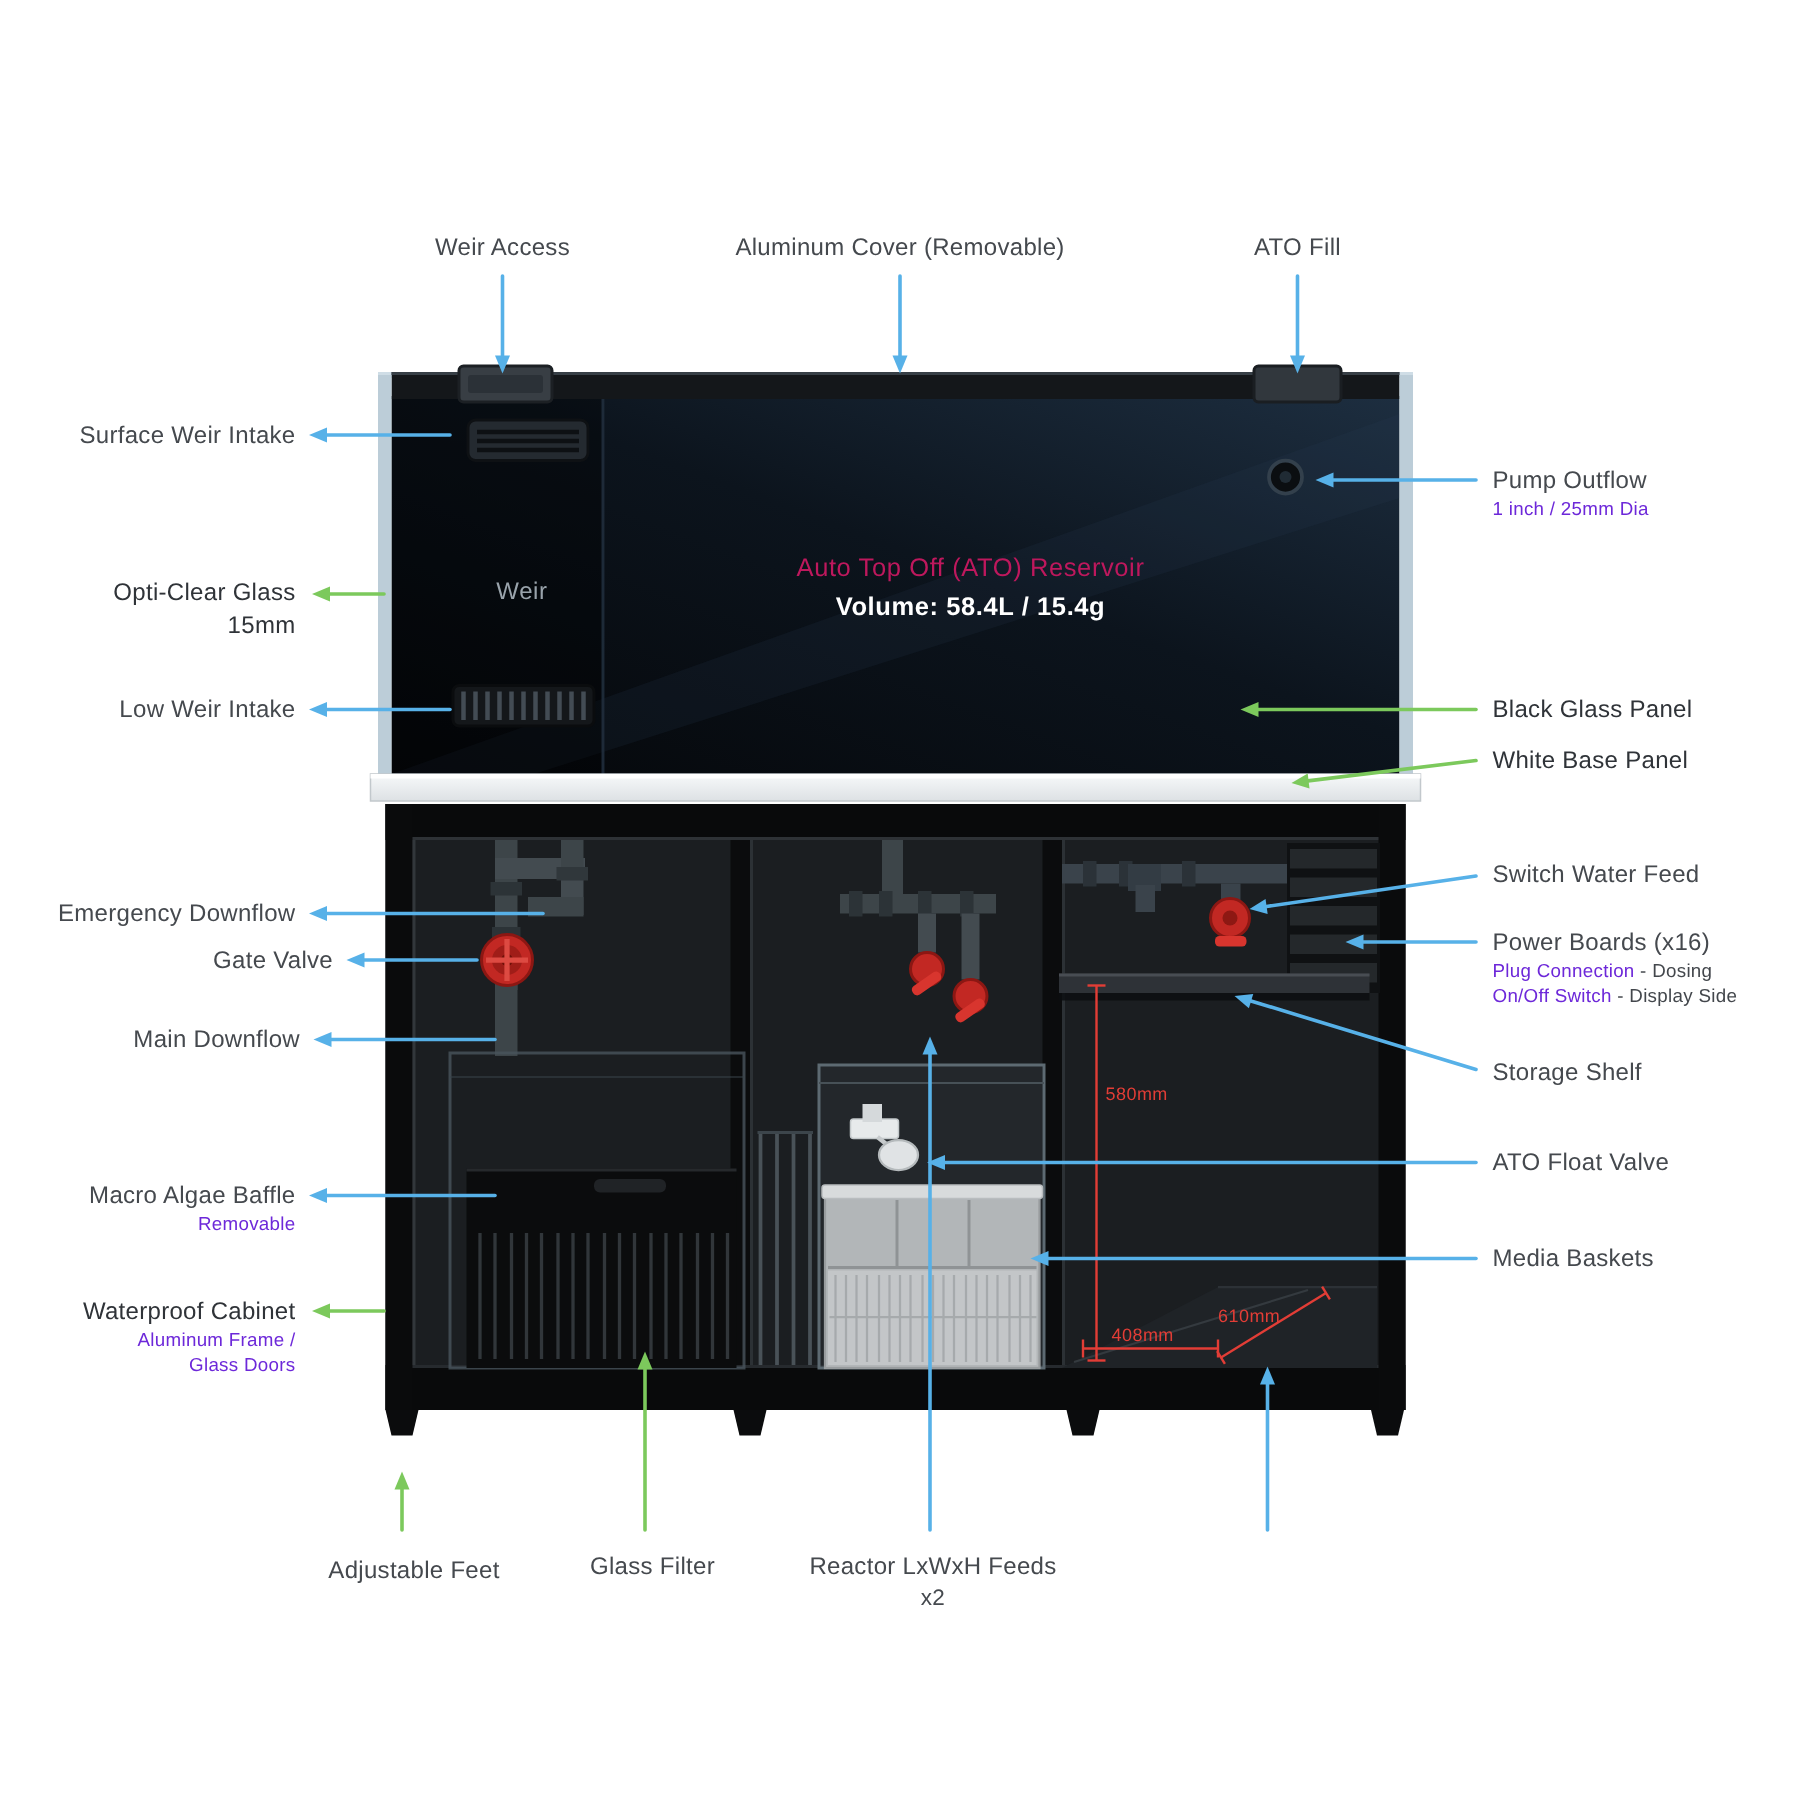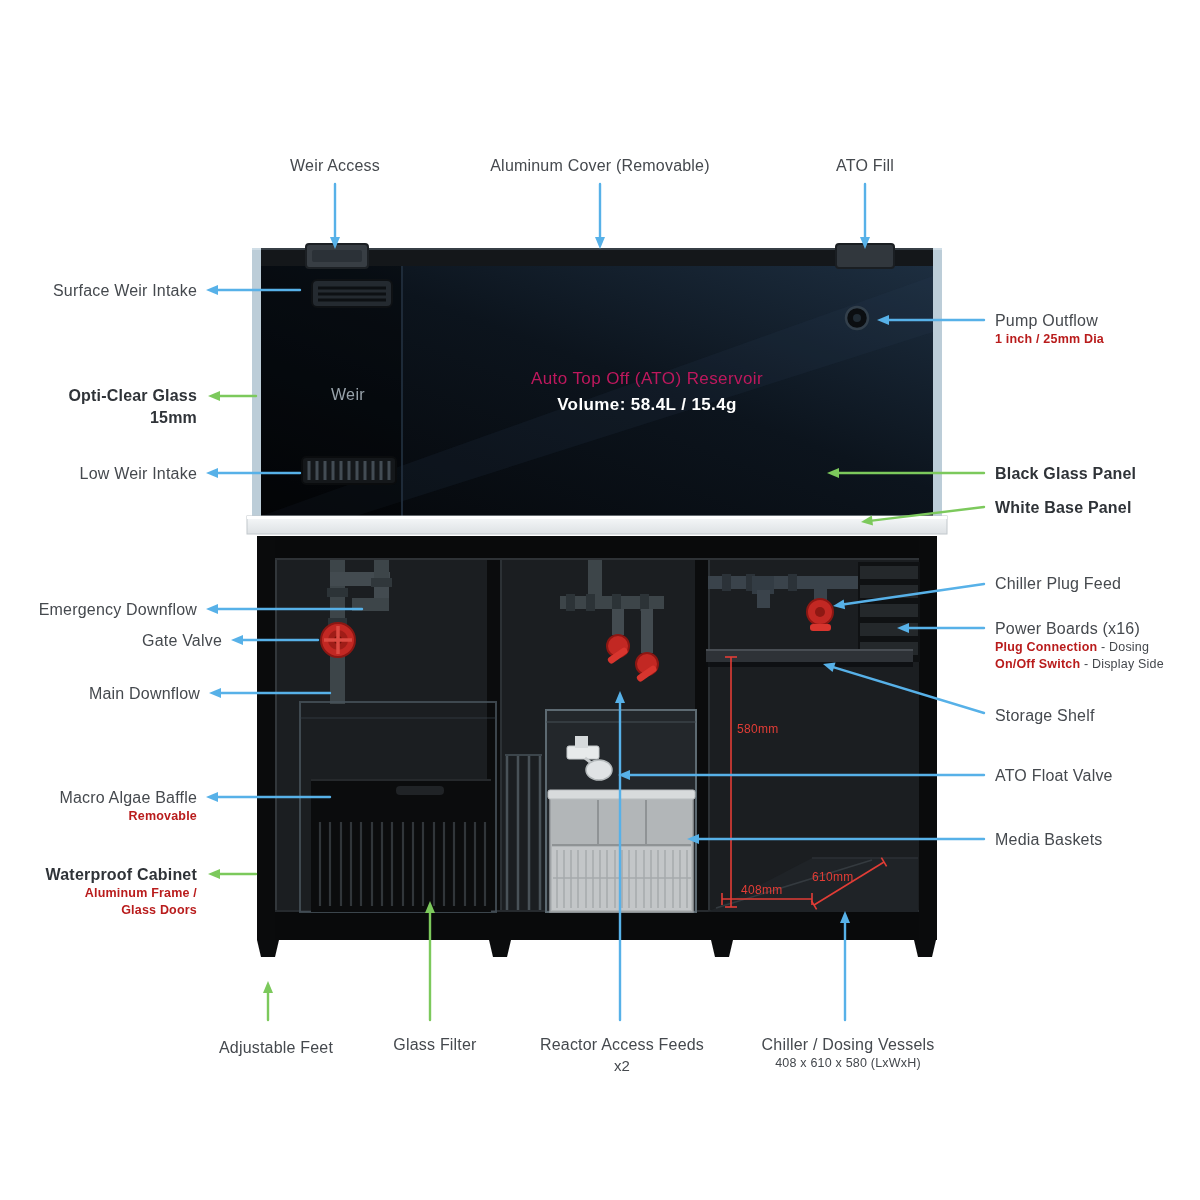--- a/index.html
+++ b/index.html
@@ -2,23 +2,23 @@
 <html><head>
 <meta charset="utf-8">
 <style>
   html,body{margin:0;padding:0}
   body{width:1200px;height:1200px;background:#fff;font-family:"Liberation Sans","DejaVu Sans",sans-serif}
   .canvas{position:relative;width:1200px;height:1172px;overflow:hidden;background:#fff}
   .art{position:absolute;left:0;top:0}
   .lbl{position:absolute;font-size:16px;line-height:21px;color:#45494e;white-space:nowrap;letter-spacing:.2px}
   .r{text-align:right}
   .c{text-align:center}
-  .b{font-weight:bold;color:#2f3338}
+  .b{font-weight:normal;color:#2f3338}
   .sub{font-size:12.5px;line-height:16.5px;color:#43474c}
-  .subb{font-weight:bold;color:#b91c1c}
+  .subb{font-weight:normal;color:#6d28d9}
   .red{position:absolute;font-size:12px;font-weight:normal;color:#e23d36;letter-spacing:.3px;white-space:nowrap}
   .tankTitle{position:absolute;text-align:center;font-size:17px;color:#be185d;letter-spacing:.4px}
   .tankVol{position:absolute;text-align:center;font-size:17px;color:#ffffff;font-weight:bold;letter-spacing:.4px}
   .weirTxt{position:absolute;text-align:center;font-size:16px;color:#99a3ab;letter-spacing:.4px}
 </style>
 </head>
 <body>
 
 <div class="canvas">
 
@@ -309,39 +309,35 @@
   <div class="sub subb">Aluminum Frame /</div>
   <div class="sub subb">Glass Doors</div>
 </div>
 
 <div class="lbl" style="left:995px;top:310px">
   <div>Pump Outflow</div>
   <div class="sub subb">1 inch / 25mm Dia</div>
 </div>
 <div class="lbl b" style="left:995px;top:463px">Black Glass Panel</div>
 <div class="lbl b" style="left:995px;top:497px">White Base Panel</div>
-<div class="lbl" style="left:995px;top:573px">Chiller Plug Feed</div>
+<div class="lbl" style="left:995px;top:573px">Switch Water Feed</div>
 <div class="lbl" style="left:995px;top:618px">
   <div>Power Boards (x16)</div>
   <div class="sub"><span class="subb">Plug Connection</span><span> - Dosing</span></div>
   <div class="sub"><span class="subb">On/Off Switch</span><span> - Display Side</span></div>
 </div>
 <div class="lbl" style="left:995px;top:705px">Storage Shelf</div>
 <div class="lbl" style="left:995px;top:765px">ATO Float Valve</div>
 <div class="lbl" style="left:995px;top:829px">Media Baskets</div>
 
 <div class="lbl c" style="left:176px;top:1037px;width:200px">Adjustable Feet</div>
 <div class="lbl c" style="left:335px;top:1034px;width:200px">Glass Filter</div>
 <div class="lbl c" style="left:497px;top:1034px;width:250px">
-  <div>Reactor Access Feeds</div>
+  <div>Reactor LxWxH Feeds</div>
   <div style="font-size:15px">x2</div>
-</div>
-<div class="lbl c" style="left:723px;top:1034px;width:250px">
-  <div>Chiller / Dosing Vessels</div>
-  <div class="sub">408 x 610 x 580 (LxWxH)</div>
 </div>
 
 <div class="weirTxt" style="left:298px;top:386px;width:100px">Weir</div>
 <div class="tankTitle" style="left:447px;top:369px;width:400px">Auto Top Off (ATO) Reservoir</div>
 <div class="tankVol" style="left:447px;top:395px;width:400px">Volume: 58.4L / 15.4g</div>
 
 <div class="red" style="left:737px;top:722px">580mm</div>
 <div class="red" style="left:812px;top:870px">610mm</div>
 <div class="red" style="left:741px;top:883px">408mm</div>
 

